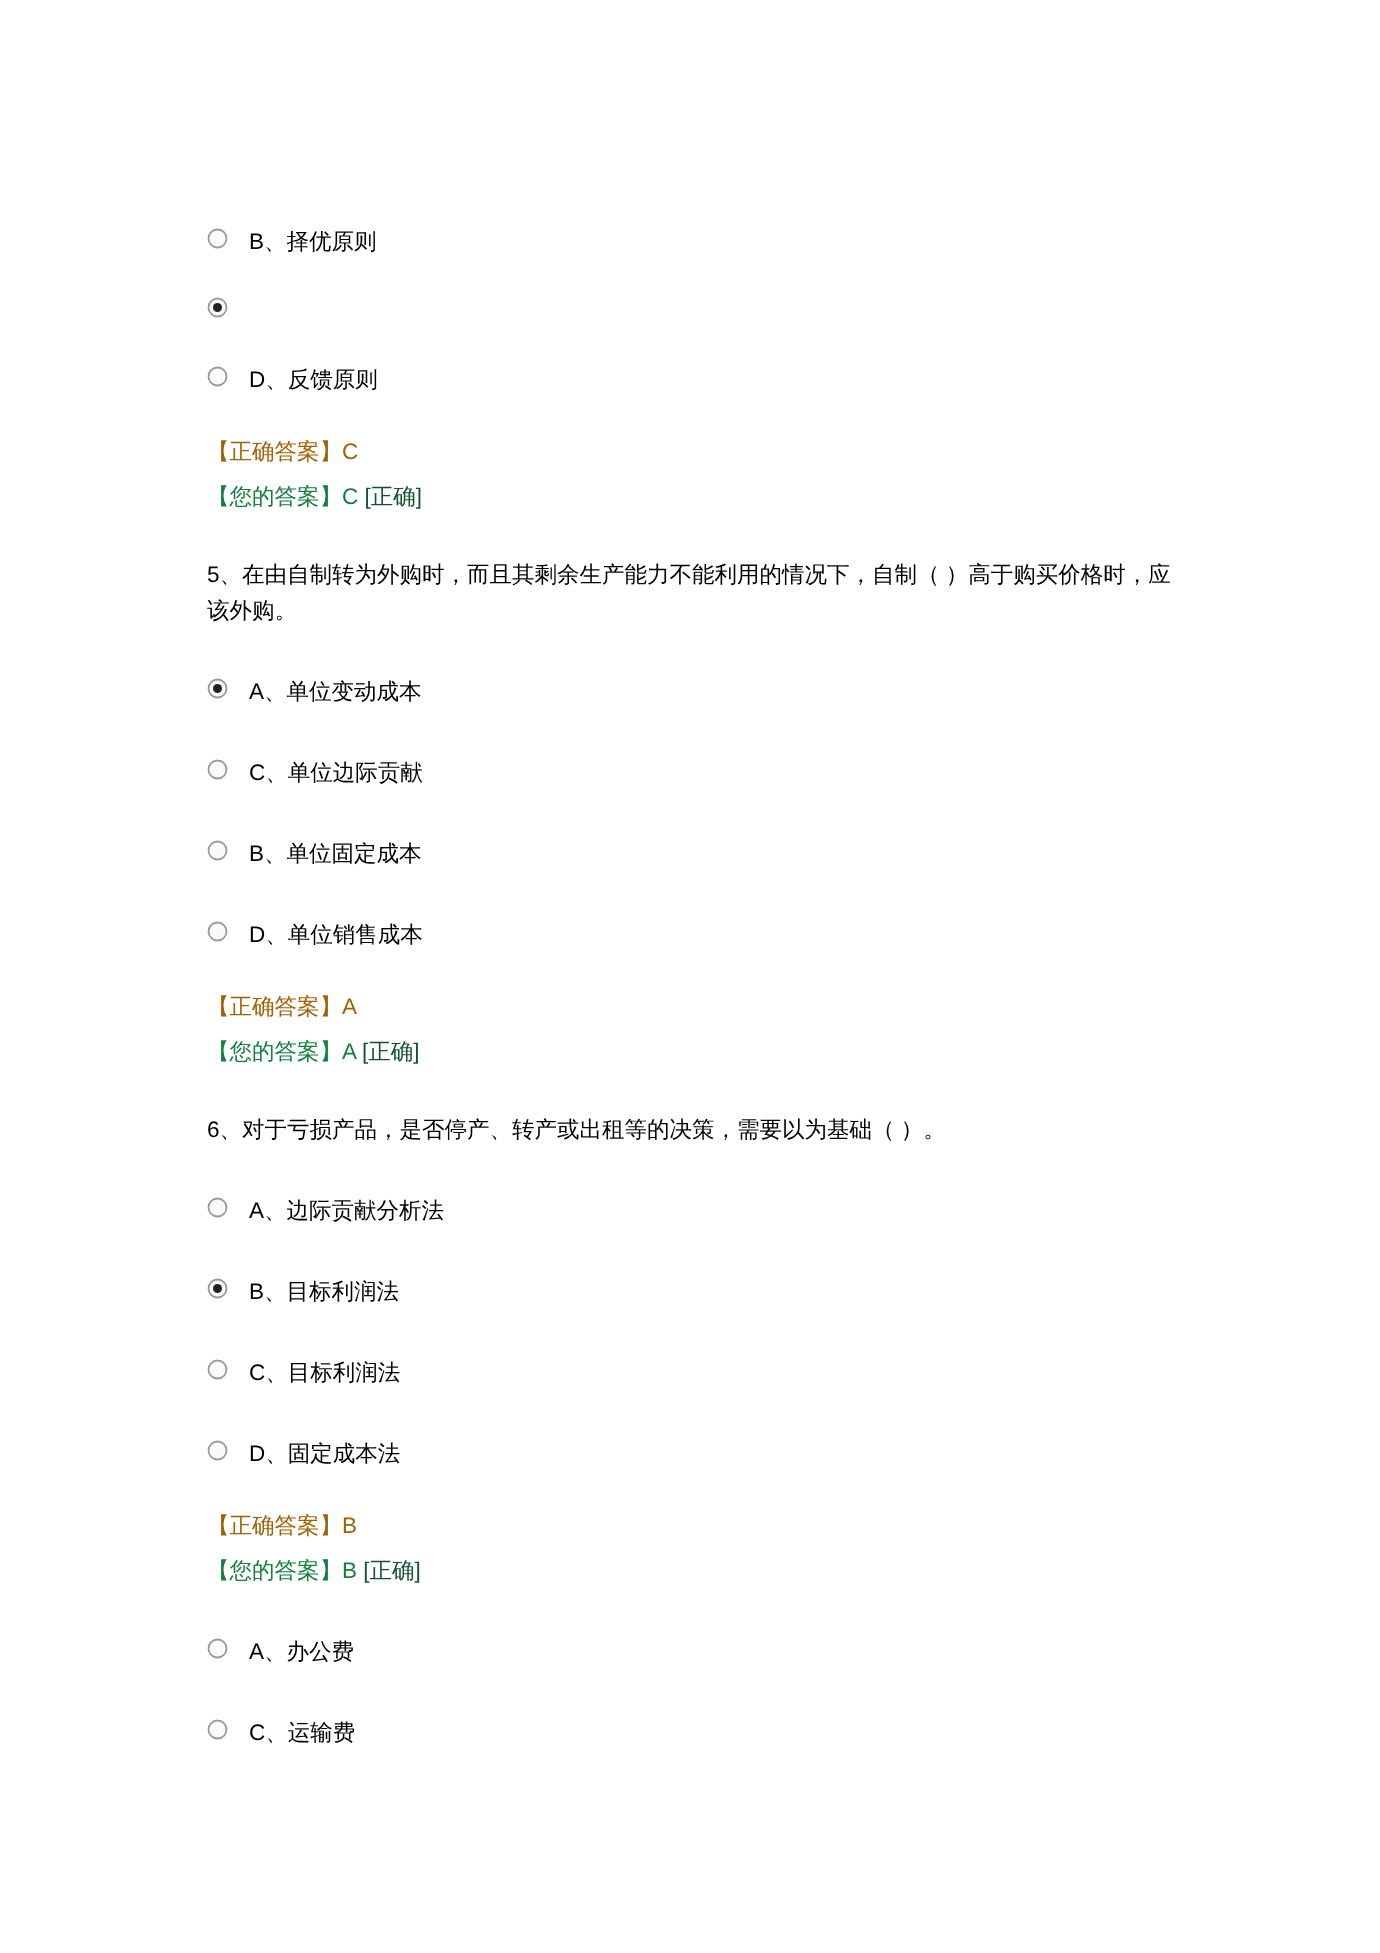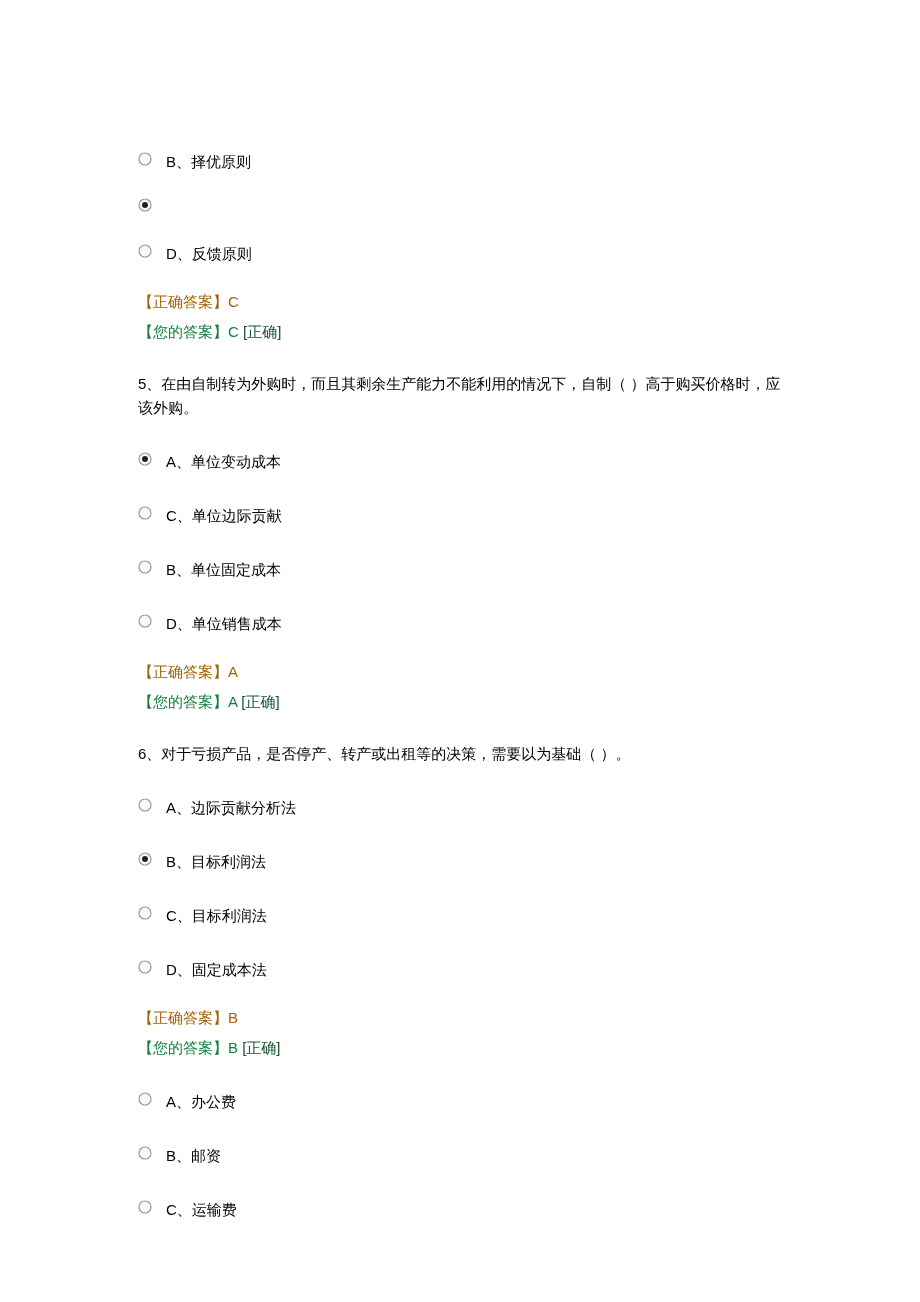--- a/index.html
+++ b/index.html
@@ -167,24 +167,16 @@
           </svg>
         </span>
         <span class="option-text"><span>A、</span><span>办公费</span></span>
       </div>
       <div class="option-row">
         <span class="radio-icon">
           <svg width="14" height="14" viewBox="0 0 14 14">
             <circle cx="7" cy="7" r="6" fill="#fafafa" stroke="#9a9a9a" stroke-width="1.2"></circle>
           </svg>
         </span>
-        <span class="option-text"><span>B、</span><span>邮资</span></span>
-      </div>
-      <div class="option-row">
-        <span class="radio-icon">
-          <svg width="14" height="14" viewBox="0 0 14 14">
-            <circle cx="7" cy="7" r="6" fill="#fafafa" stroke="#9a9a9a" stroke-width="1.2"></circle>
-          </svg>
-        </span>
         <span class="option-text"><span>C、</span><span>运输费</span></span>
       </div>
     </div>
   </div>
 
 </body></html>

